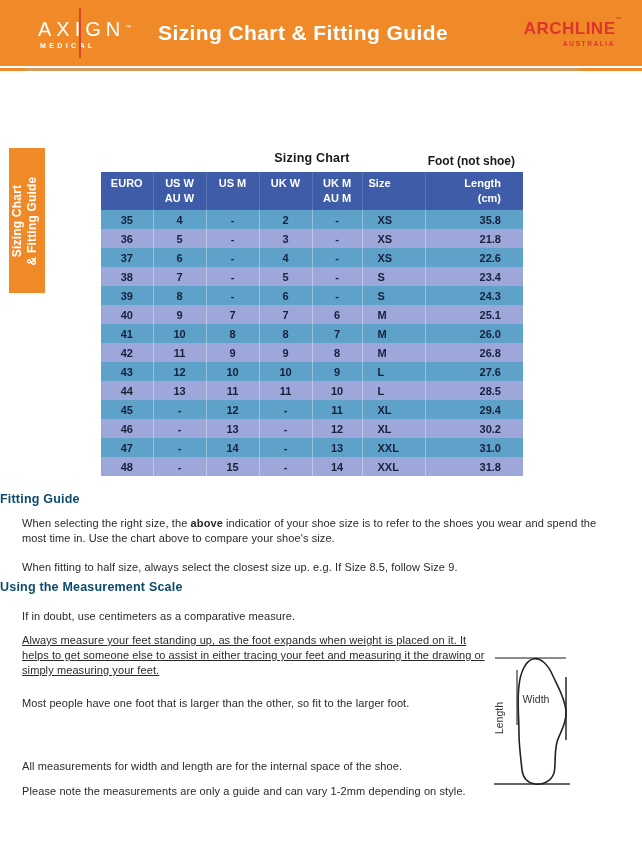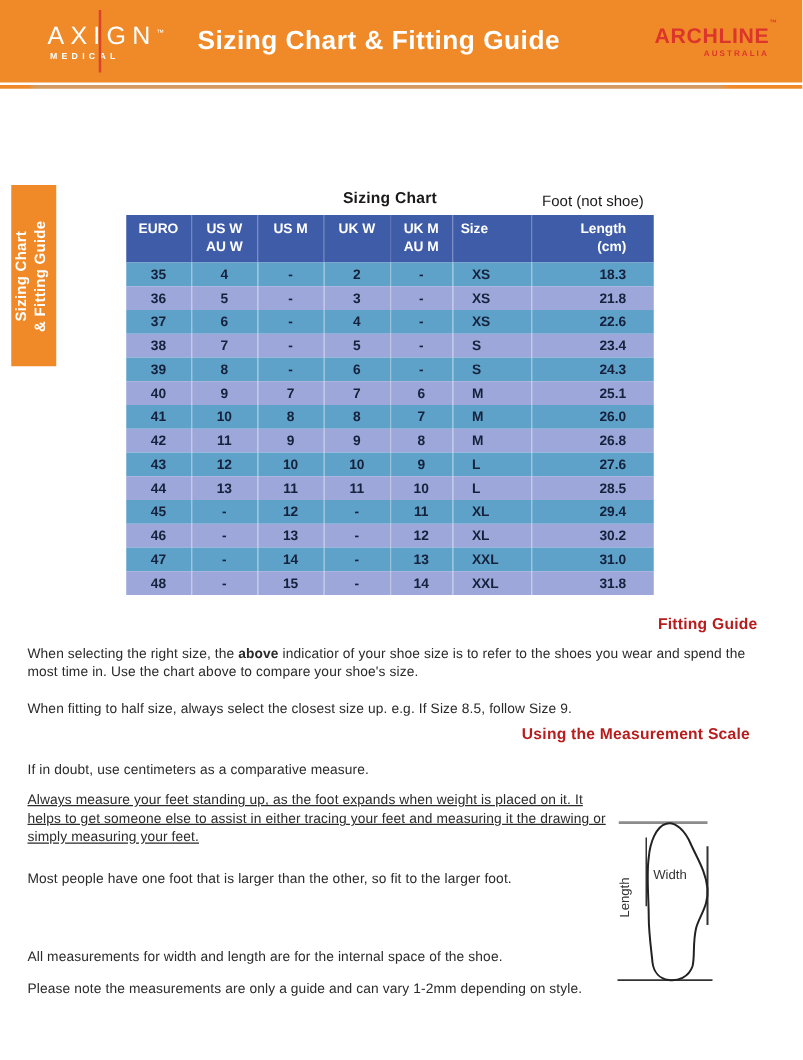--- a/index.html
+++ b/index.html
@@ -37,40 +37,40 @@
   
   .side-tab{position:absolute;left:9px;top:148px;width:36px;height:145px;background:var(--orange);}
   .side-tab .rot{position:absolute;left:50%;top:50%;width:145px;height:34px;
     transform:translate(-50%,-50%) rotate(-90deg);text-align:center;color:#fff;
     font-size:12px;font-weight:700;line-height:15px;letter-spacing:.2px;white-space:nowrap;}
 
   
   .chart-title{position:absolute;left:101px;top:151px;width:422px;text-align:center;
     font-size:12.5px;font-weight:700;color:#1A1A1A;letter-spacing:.2px;}
   .foot-label{position:absolute;left:101px;top:154px;width:422px;text-align:right;padding-right:8px;
-    font-size:12px;font-weight:400;color:#1A1A1A;}
+    font-size:12px;font-weight:700;color:#1A1A1A;}
 
   table.sizing{position:absolute;left:101px;top:172px;width:422px;border-collapse:collapse;table-layout:fixed;border-radius:21px;}
   table.sizing th{background:var(--blue);color:#fff;font-size:11px;font-weight:700;
     vertical-align:top;padding:4px 0 3px 0;height:38px;}
   table.sizing th .l1{display:block;line-height:15px;}
   table.sizing th .l2{display:block;line-height:15px;min-height:15px;}
   table.sizing td{font-size:11px;font-weight:700;color:var(--table-text);text-align:center;
     height:19px;padding:0;border-left:1px solid rgba(255,255,255,.35);}
   table.sizing td:first-child{border-left:none;}
   table.sizing th{border-left:1px solid rgba(255,255,255,.15);}
   table.sizing th:first-child{border-left:none;}
   table.sizing tbody tr:nth-child(odd){background:var(--rowA);}
   table.sizing tbody tr:nth-child(even){background:var(--rowB);}
   .col-size{text-align:left !important;padding-left:15px !important;}
   th.col-size{padding-left:6px !important;}
   .col-length{text-align:right !important;padding-right:22px !important;}
 
   
-  .h2{position:absolute;font-size:12.5px;font-weight:700;color:#b91c1c;text-align:right;letter-spacing:.2px;}
+  .h2{position:absolute;font-size:12.5px;font-weight:700;color:#0c4a6e;text-align:left;letter-spacing:.2px;}
   .para{position:absolute;font-size:11px;line-height:15px;color:var(--body-text);letter-spacing:.1px;}
   .para b{font-weight:700;}
 
   
   .diagram{position:absolute;left:488px;top:636px;width:154px;height:160px;}
   .diagram text{font-family:"Liberation Sans",sans-serif;font-size:10.5px;fill:#333;}
 </style>
 </head>
 <body>
 
@@ -143,21 +143,21 @@
       </tr>
     </thead>
     <tbody>
         <tr>
           <td class="col-euro">35</td>
           <td class="col-us_w">4</td>
           <td class="col-us_m">-</td>
           <td class="col-uk_w">2</td>
           <td class="col-uk_m">-</td>
           <td class="col-size">XS</td>
-          <td class="col-length">18.3</td>
+          <td class="col-length">35.8</td>
         </tr>
         <tr>
           <td class="col-euro">36</td>
           <td class="col-us_w">5</td>
           <td class="col-us_m">-</td>
           <td class="col-uk_w">3</td>
           <td class="col-uk_m">-</td>
           <td class="col-size">XS</td>
           <td class="col-length">21.8</td>
         </tr>

